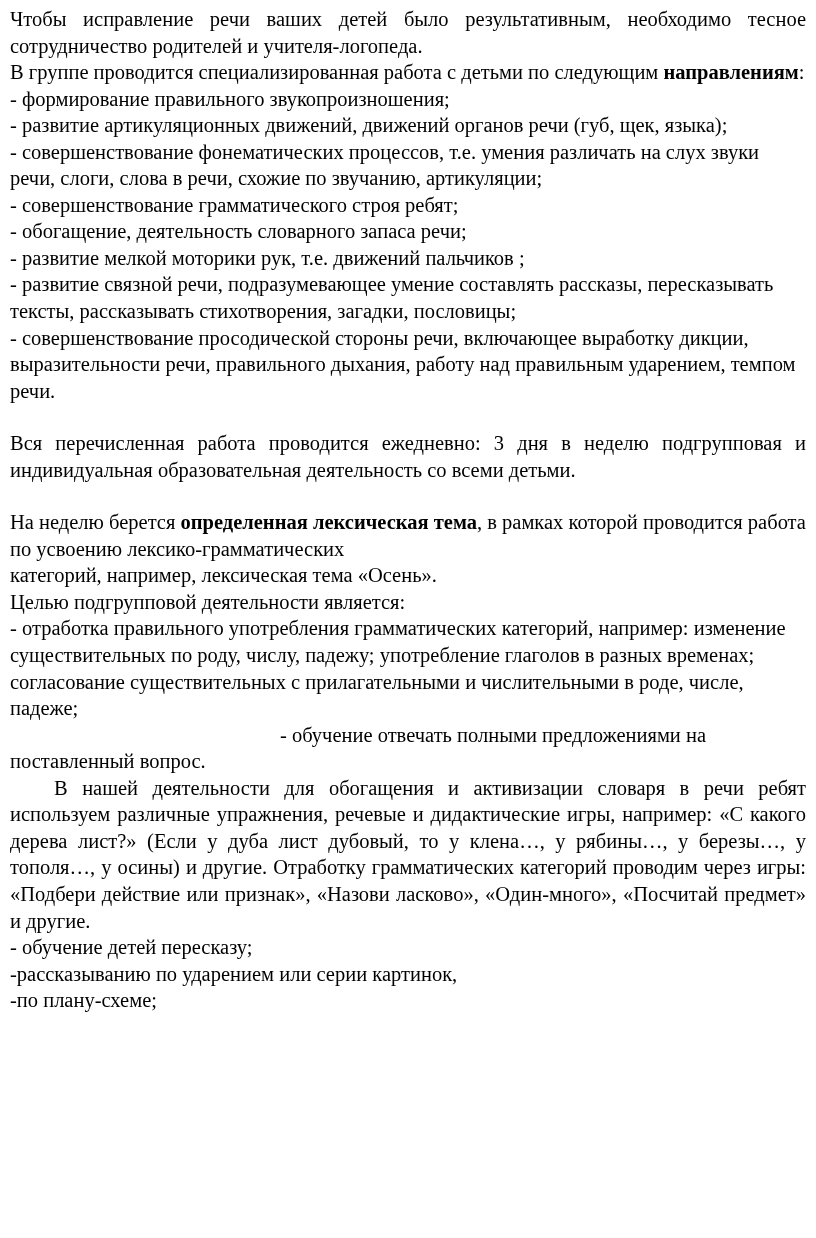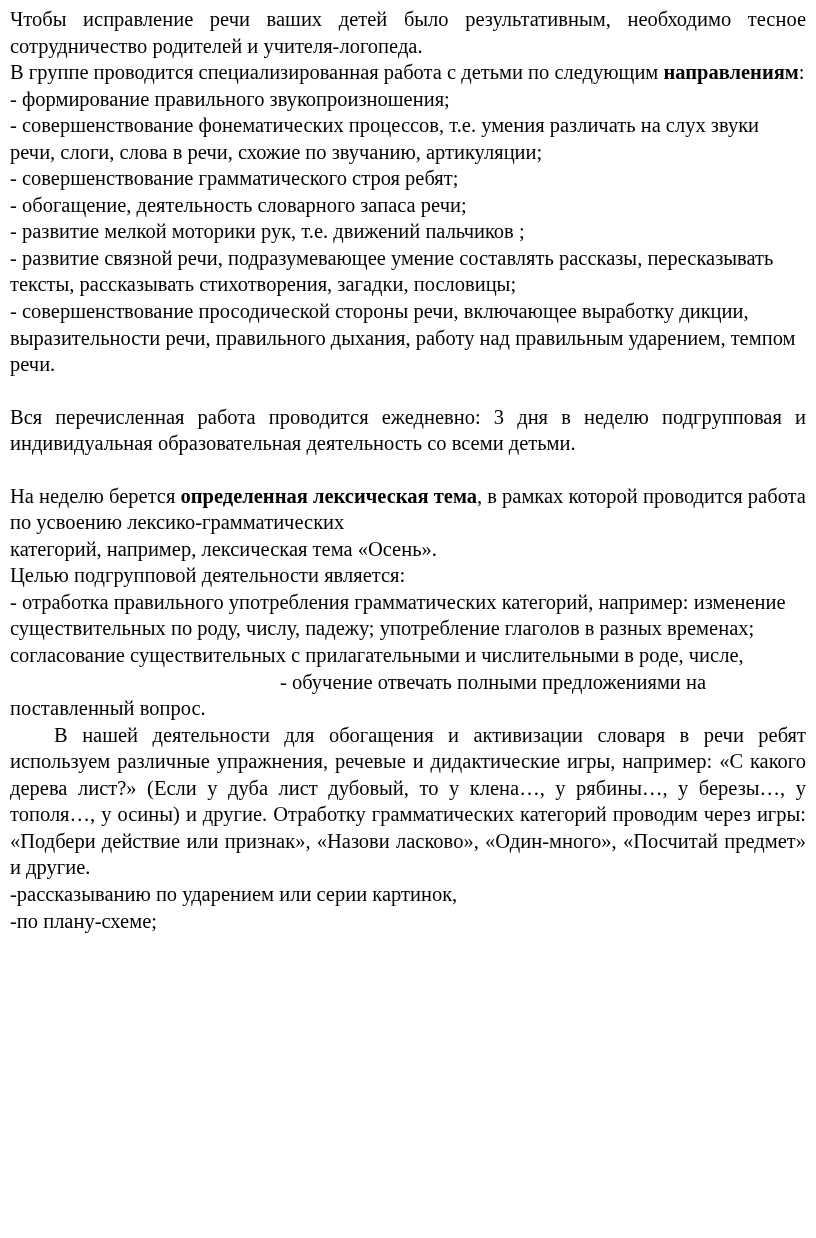--- a/index.html
+++ b/index.html
@@ -55,39 +55,42 @@
 <body>
 
 <div class="page">
   <div class="doc">
 
     <p class="just">Чтобы исправление речи ваших детей было результативным, необходимо тесное сотрудничество родителей и учителя-логопеда.</p>
 
     <p class="just"><span>В   группе   проводится специализированная работа с детьми по следующим </span><b>направлениям</b><span>:</span></p>
 
     <p class="left">- формирование правильного звукопроизношения;</p>
+    <p class="left">- развитие артикуляционных движений, движений органов речи (губ, щек, языка);</p>
     <p class="left">- совершенствование фонематических процессов, т.е. умения различать на слух звуки речи, слоги, слова в речи, схожие по звучанию, артикуляции;</p>
     <p class="left">- совершенствование грамматического строя ребят;</p>
     <p class="left">- обогащение, деятельность словарного запаса речи;</p>
     <p class="left">- развитие мелкой моторики рук, т.е. движений пальчиков ;</p>
     <p class="left">- развитие связной речи, подразумевающее умение составлять рассказы, пересказывать тексты, рассказывать стихотворения, загадки, пословицы;</p>
     <p class="left">- совершенствование просодической стороны речи, включающее выработку дикции, выразительности речи, правильного дыхания, работу над правильным ударением, темпом речи.</p>
 
     <div class="blank"></div>
 
     <p class="just-all">Вся перечисленная    работа    проводится ежедневно:   3 дня в неделю подгрупповая и  индивидуальная  образовательная  деятельность  со  всеми детьми.</p>
 
     <div class="blank"></div>
 
     <p class="left"><span> На неделю берется </span><b>определенная лексическая тема</b><span>, в рамках которой проводится работа по усвоению лексико-грамматических</span></p>
     <p class="left">категорий,  например, лексическая тема «Осень».</p>
 
     <p class="left">Целью  подгрупповой деятельности  является:</p>
     <p class="left">-  отработка правильного употребления грамматических категорий, например:  изменение существительных по роду, числу, падежу; употребление глаголов в разных временах;   согласование существительных с прилагательными и числительными в роде, числе,</p>
+    <p class="left">падеже;</p>
     <p class="indent-big left">- обучение отвечать полными предложениями на поставленный вопрос.</p>
 
     <p class="just indent">В нашей деятельности для обогащения и активизации словаря в речи ребят используем различные упражнения, речевые и   дидактические игры, например: «С какого дерева лист?» (Если у дуба лист дубовый, то у клена…, у рябины…, у березы…, у тополя…, у осины) и другие. Отработку грамматических категорий проводим через игры: «Подбери действие или признак», «Назови ласково»,  «Один-много», «Посчитай предмет» и другие.</p>
 
+    <p class="left">- обучение детей пересказу;</p>
     <p class="left">-рассказыванию по ударением или серии картинок,</p>
     <p class="left">-по плану-схеме;</p>
 
   </div>
 </div>
 
 </body></html>

